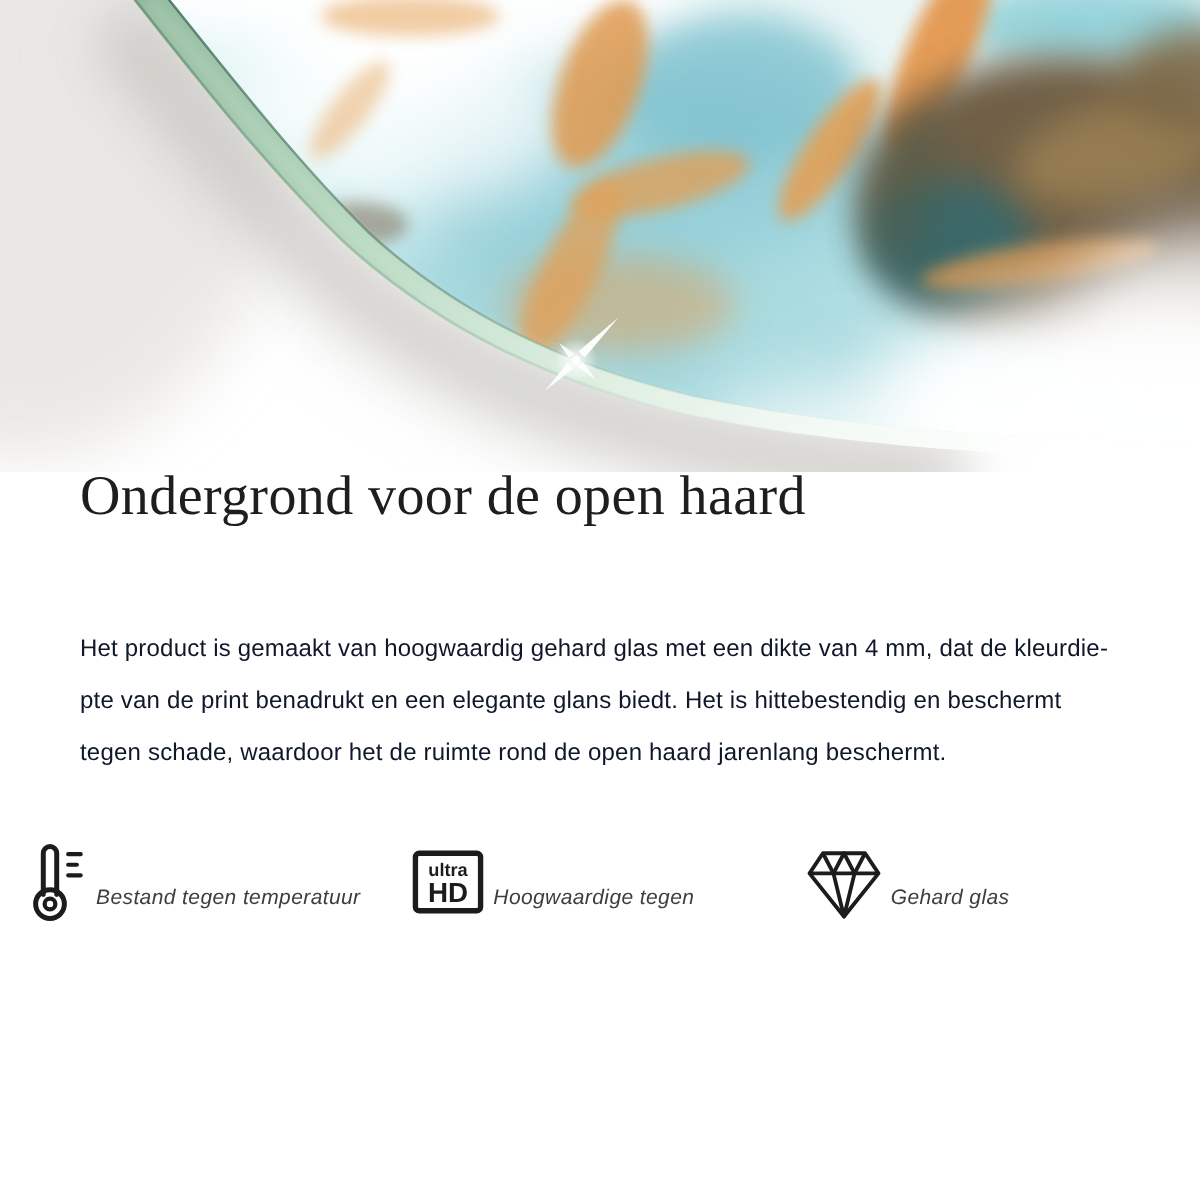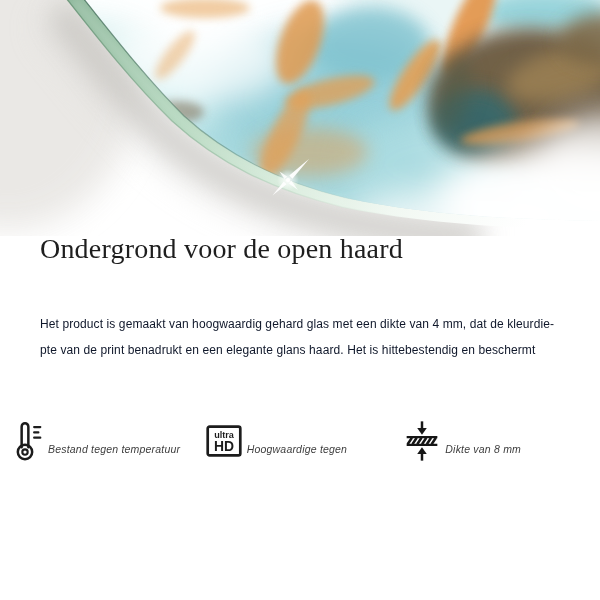--- a/index.html
+++ b/index.html
@@ -128,21 +128,22 @@
       </g>
     </svg>
   </div>
 
   <h1 class="heading">
     <div>Ondergrond voor de open haard</div>
   </h1>
 
   <div class="body-copy">
     <div class="body-line">Het product is gemaakt van hoogwaardig gehard glas met een dikte van 4 mm, dat de kleurdie-</div>
-    <div class="body-line">pte van de print benadrukt en een elegante glans haard. Het is hittebestendig en beschermt</div>
+    <div class="body-line">pte van de print benadrukt en een elegante glans biedt. Het is hittebestendig en beschermt</div>
+    <div class="body-line">tegen schade, waardoor het de ruimte rond de open haard jarenlang beschermt.</div>
   </div>
 
   <div class="features">
 
     <div class="feature">
       <div class="icon-wrap">
         <svg width="46" height="46" viewBox="0 0 48 48" aria-hidden="true">
           <g fill="none" stroke="#1c1c1c" stroke-width="2.6" stroke-linecap="round">
             <path d="M20.5 30.5 V 9 a3.5 3.5 0 0 1 7 0 v 21.5"></path>
             <circle cx="24" cy="35.5" r="7.5"></circle>
@@ -159,20 +160,33 @@
         <svg width="46" height="46" viewBox="0 0 48 48" aria-hidden="true">
           <rect x="7" y="9" width="34" height="30" rx="2" fill="none" stroke="#1c1c1c" stroke-width="2.8"></rect>
           <text x="24" y="21" text-anchor="middle" font-family="Liberation Sans, sans-serif" font-size="9.5" font-weight="600" fill="#1c1c1c">ultra</text>
           <text x="24" y="34.5" text-anchor="middle" font-family="Liberation Sans, sans-serif" font-size="14.5" font-weight="700" fill="#1c1c1c">HD</text>
         </svg>
       </div>
       <div class="feature-label">Hoogwaardige tegen</div>
     </div>
 
 
+    <div class="feature">
+      <div class="icon-wrap">
+        <svg width="46" height="46" viewBox="0 0 48 48" aria-hidden="true">
+          <g fill="none" stroke="#1c1c1c" stroke-width="2" stroke-linejoin="round">
+            <path d="M13 9 H35 L42 19.5 L24 42 L6 19.5 Z"></path>
+            <path d="M6 19.5 H42"></path>
+            <path d="M13 9 L18.5 19.5 L24 42 L29.5 19.5 L35 9"></path>
+            <path d="M18.5 19.5 L24 9 L29.5 19.5"></path>
+          </g>
+        </svg>
+      </div>
+      <div class="feature-label">Gehard glas</div>
+    </div>
 
 
     <div class="feature">
       <div class="icon-wrap">
         <svg width="46" height="46" viewBox="0 0 48 48" aria-hidden="true">
           <g stroke="#161616" fill="none" stroke-width="2.6">
             <path d="M24 3.5 V11"></path>
             <path d="M8 20 H40 M8 28 H40" stroke-width="2.4"></path>
             <path d="M9 27.4 L13.5 20.6 M14 27.4 L18.5 20.6 M19 27.4 L23.5 20.6 M24 27.4 L28.5 20.6 M29 27.4 L33.5 20.6 M34 27.4 L38.5 20.6"></path>
             <path d="M24 37 V44.5"></path>

